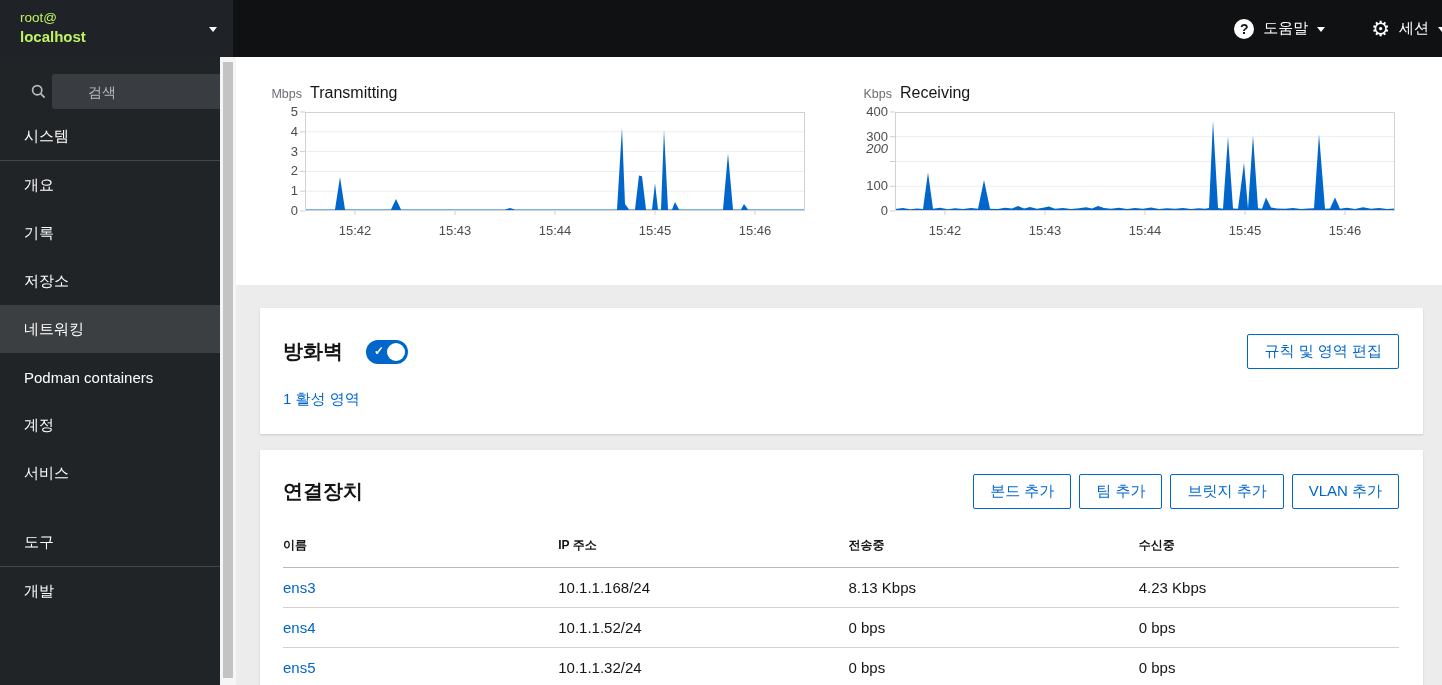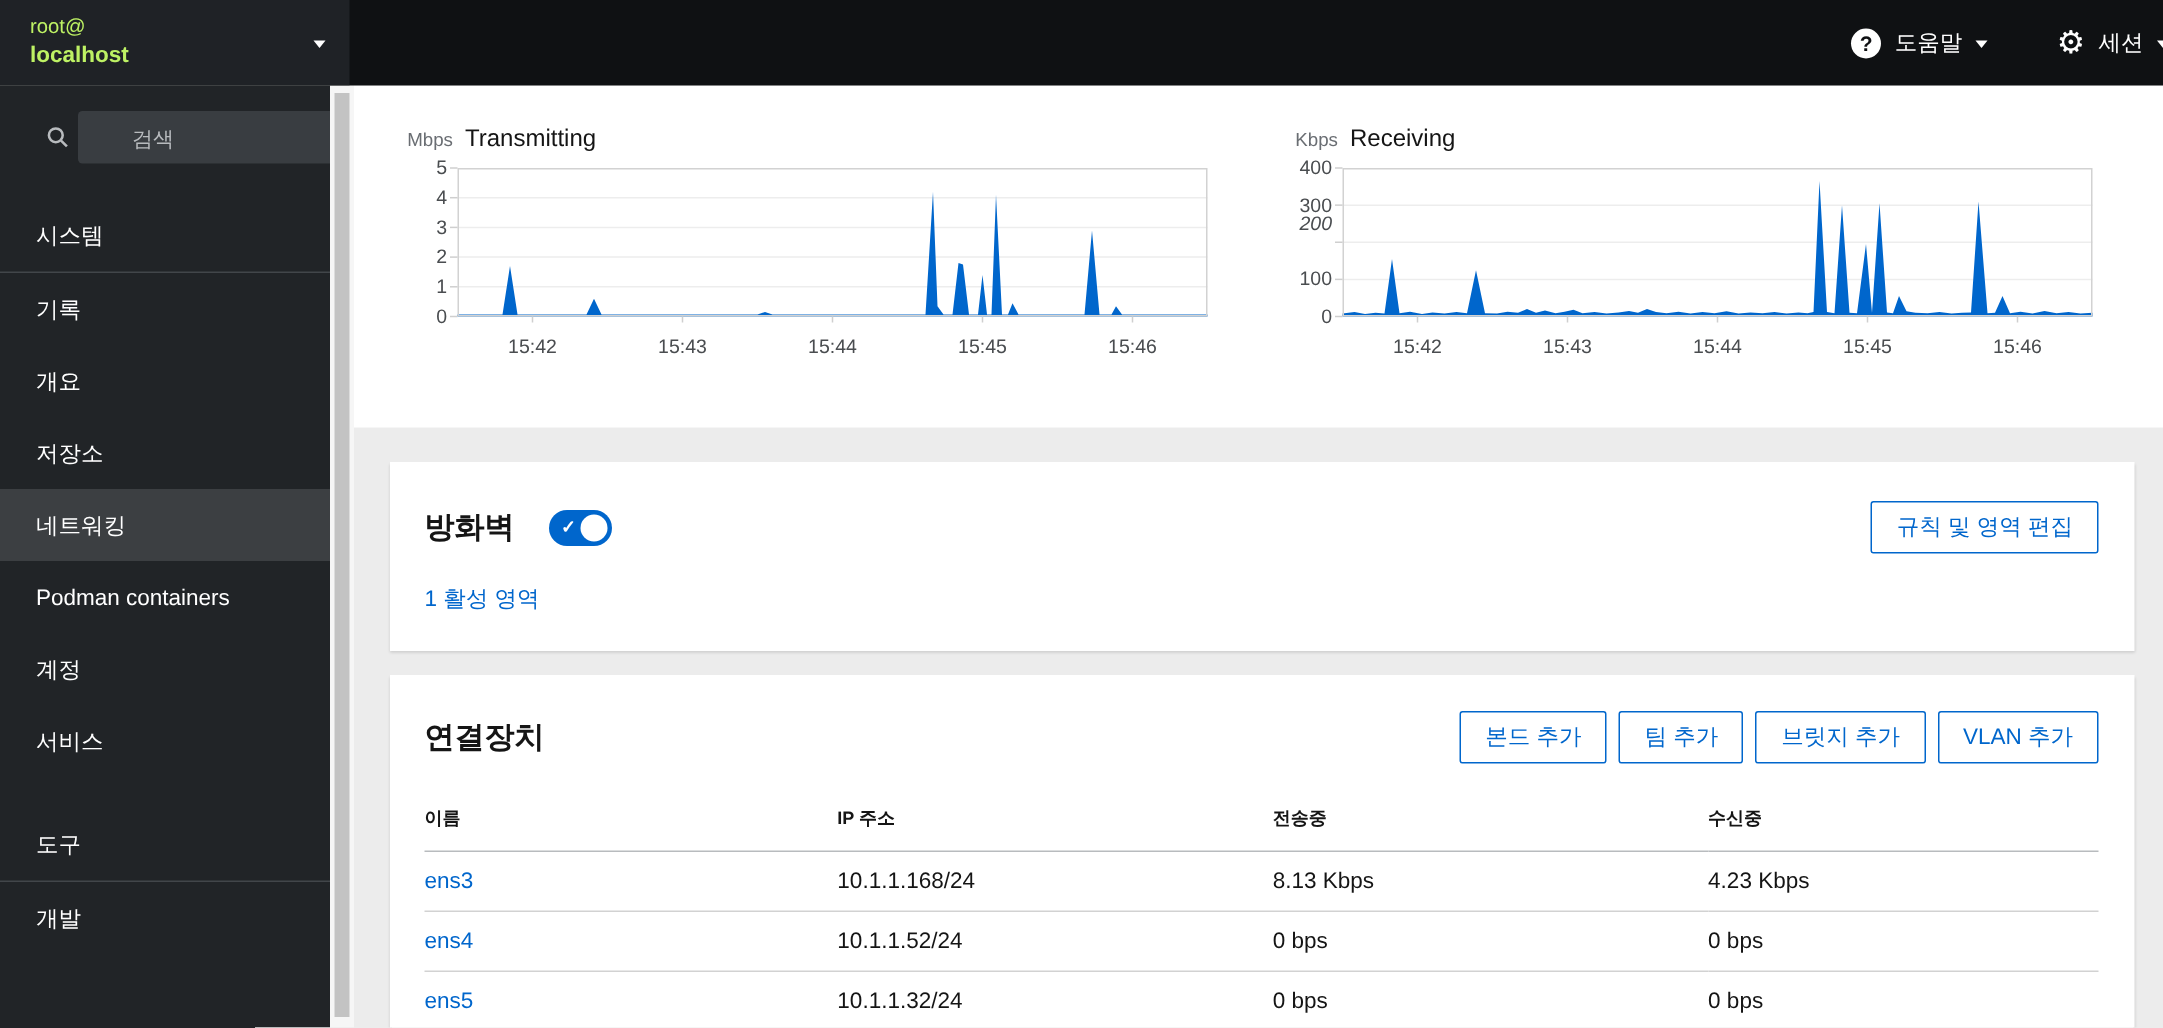--- a/index.html
+++ b/index.html
@@ -24,21 +24,21 @@
     color:#fff; padding-right:2px; }
   .mast-item { display:flex; align-items:center; gap:9px; font-size:15px; cursor:pointer; }
   .mast-item.session { margin-right:-6px; }
   .qcircle { width:20px; height:20px; border-radius:50%; background:#fff; color:#0f1113;
     font-weight:700; font-size:14px; display:flex; align-items:center; justify-content:center; }
   .gear { font-size:21px; line-height:20px; color:#fff; }
 
   
   .sidebar { position:absolute; top:57px; left:0; width:220px; height:628px;
     background:#212427; color:#fff; overflow:hidden; }
-  .search-wrap { margin:17px 22px 24px 20px; position:relative;padding-left:32px; }
+  .search-wrap { margin:17px 22px 3px 20px; position:relative;padding-left:32px; }
   .search-wrap svg { position:absolute; left:11px; top:10px; }
   .search-input { width:178px; height:35px; background:#393d41; border:none; border-radius:3px;
     color:#fff; padding:0 10px 0 36px; font-size:14px; font-family:inherit; }
   .search-input::placeholder { color:#b8bbbe; }
   .nav-item { height:48px; display:flex; align-items:center; padding-left:24px;
     font-size:15px; cursor:pointer; }
   .nav-item.selected { background:#3c3f42; }
   .nav-divider { border-top:1px solid #42464a; margin:0; }
   .nav-spacer { height:21px; }
 
@@ -124,24 +124,24 @@
       <line x1="9.7" y1="9.7" x2="13.6" y2="13.6" stroke="#b8bbbe" stroke-width="1.7"></line>
     </svg>
     <input class="search-input" type="text" placeholder="검색" style="">
   </div>
   <nav>
       <div class="nav-item">
         <span>시스템</span>
       </div>
       <div class="nav-divider"></div>
       <div class="nav-item">
+        <span>개요</span>
+      </div>
+      <div class="nav-item">
         <span>기록</span>
-      </div>
-      <div class="nav-item">
-        <span>개요</span>
       </div>
       <div class="nav-item">
         <span>저장소</span>
       </div>
       <div class="nav-item selected">
         <span>네트워킹</span>
       </div>
       <div class="nav-item">
         <span>Podman containers</span>
       </div>

